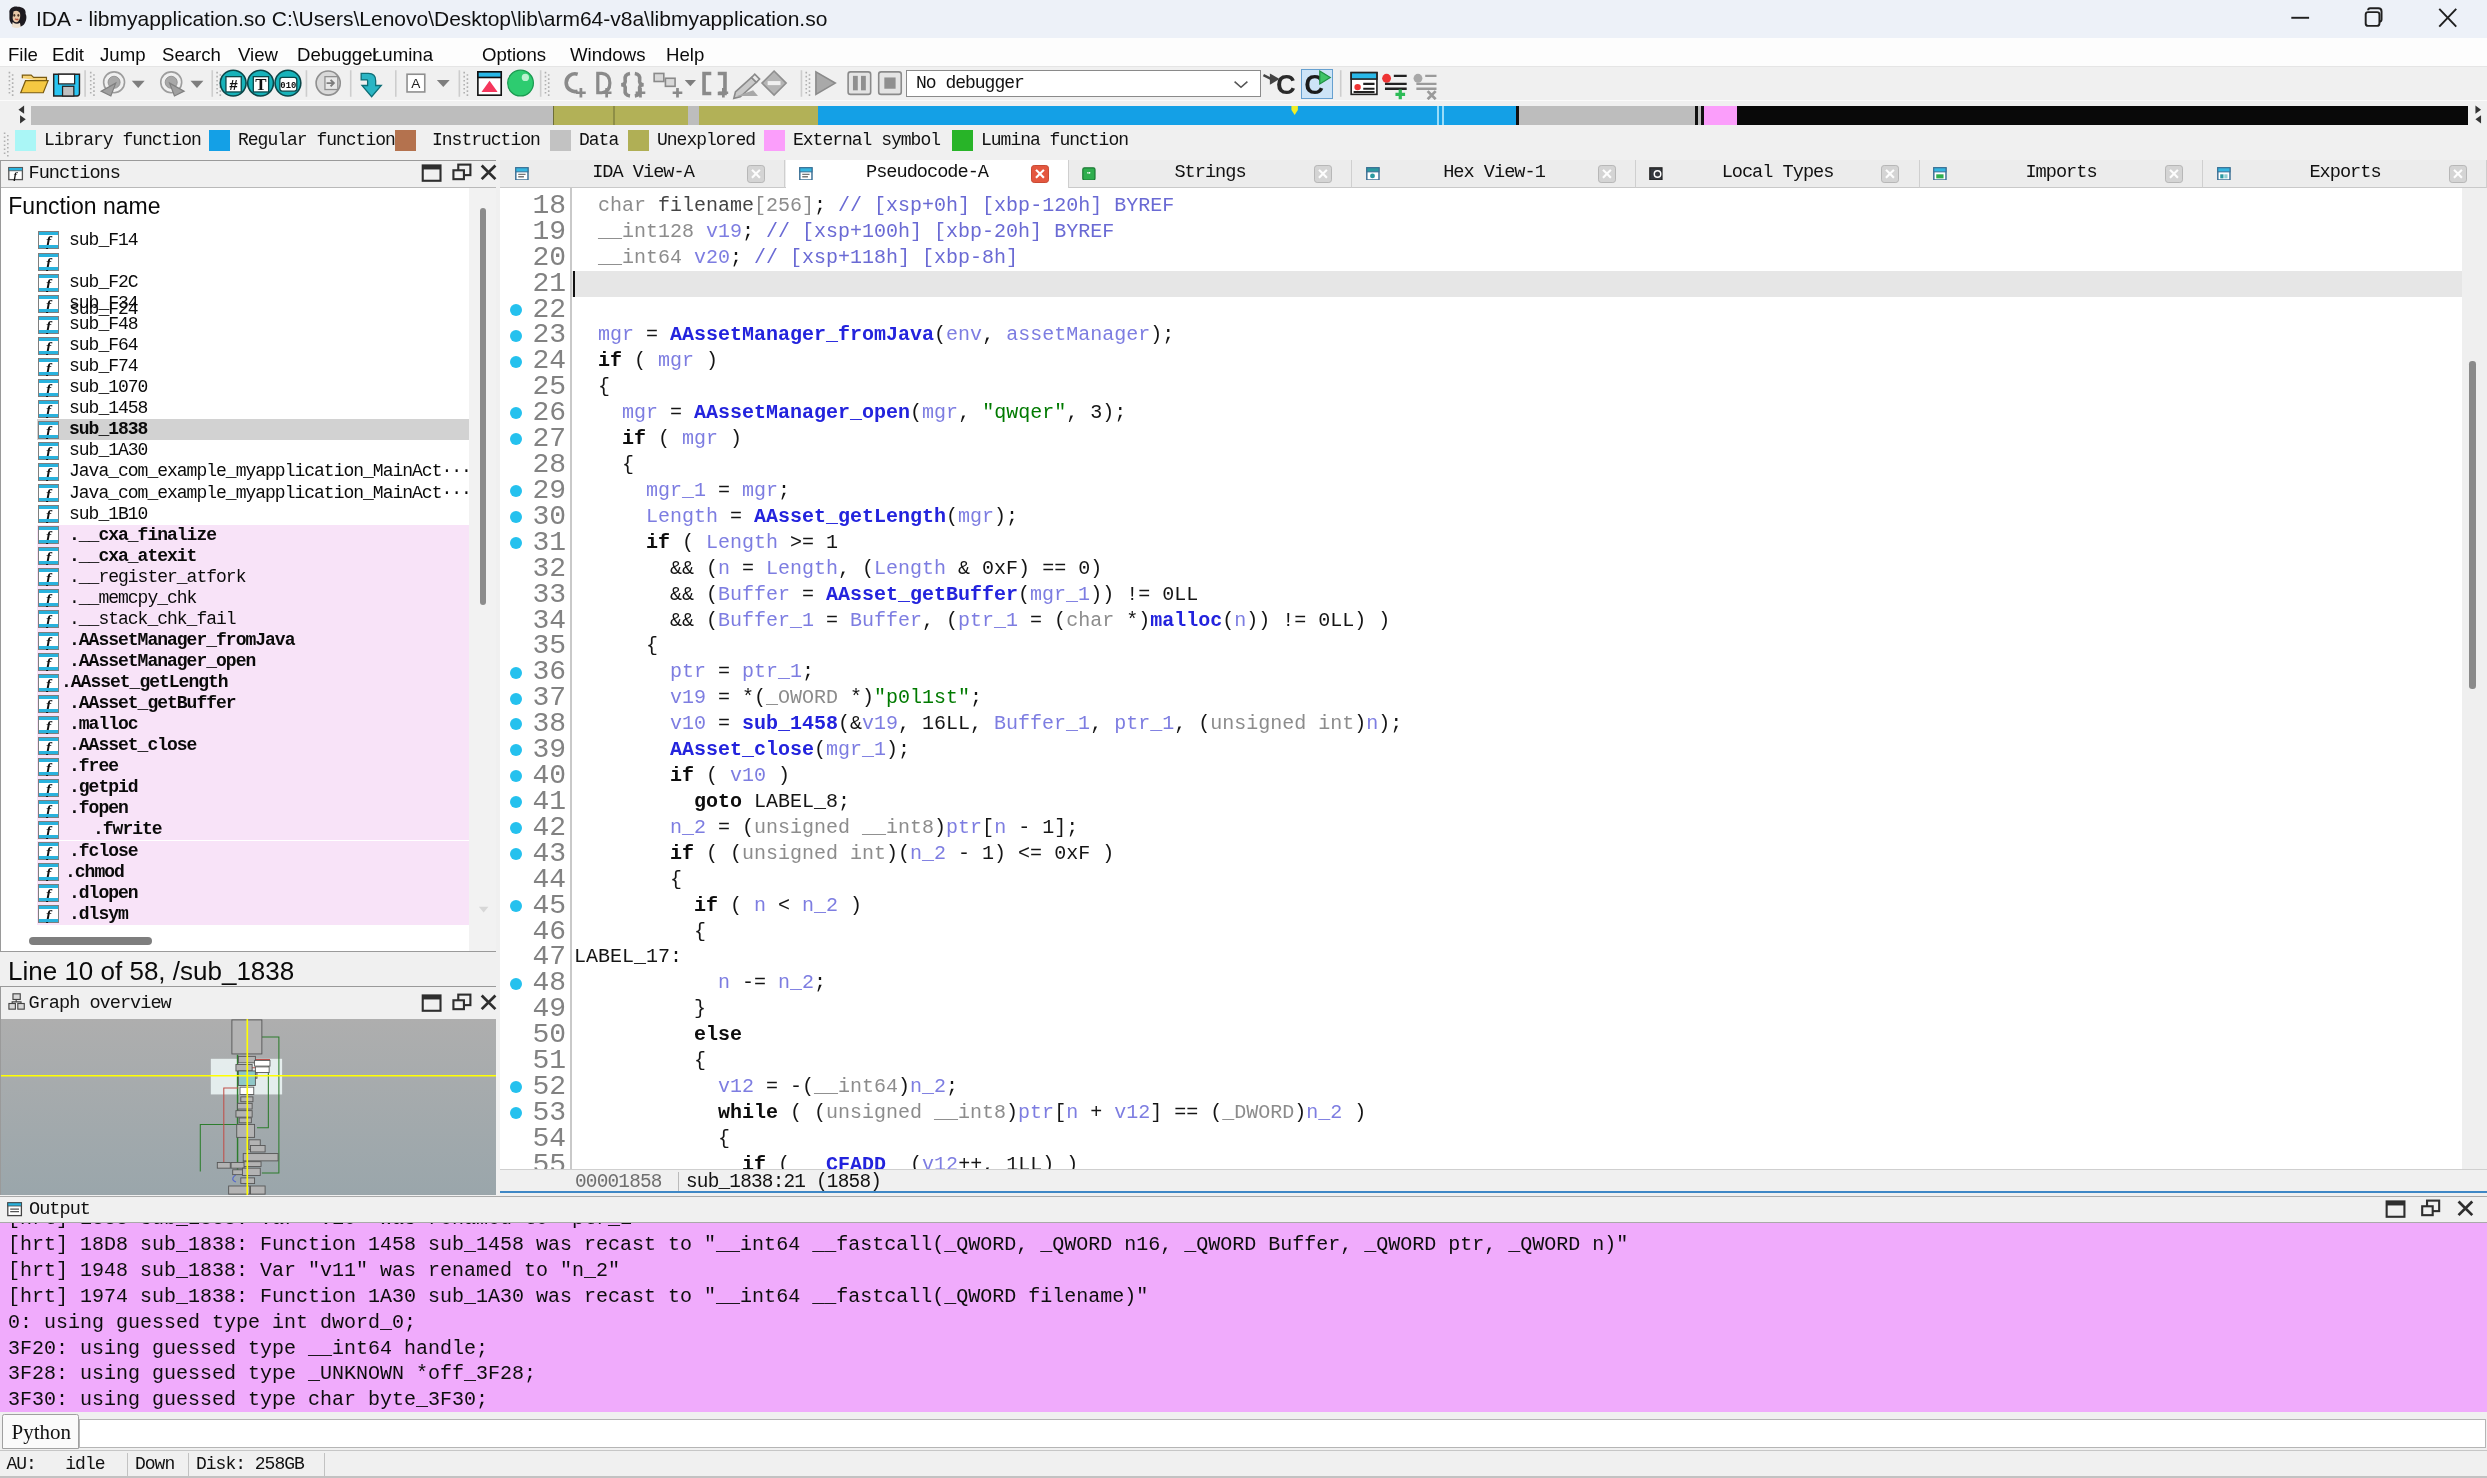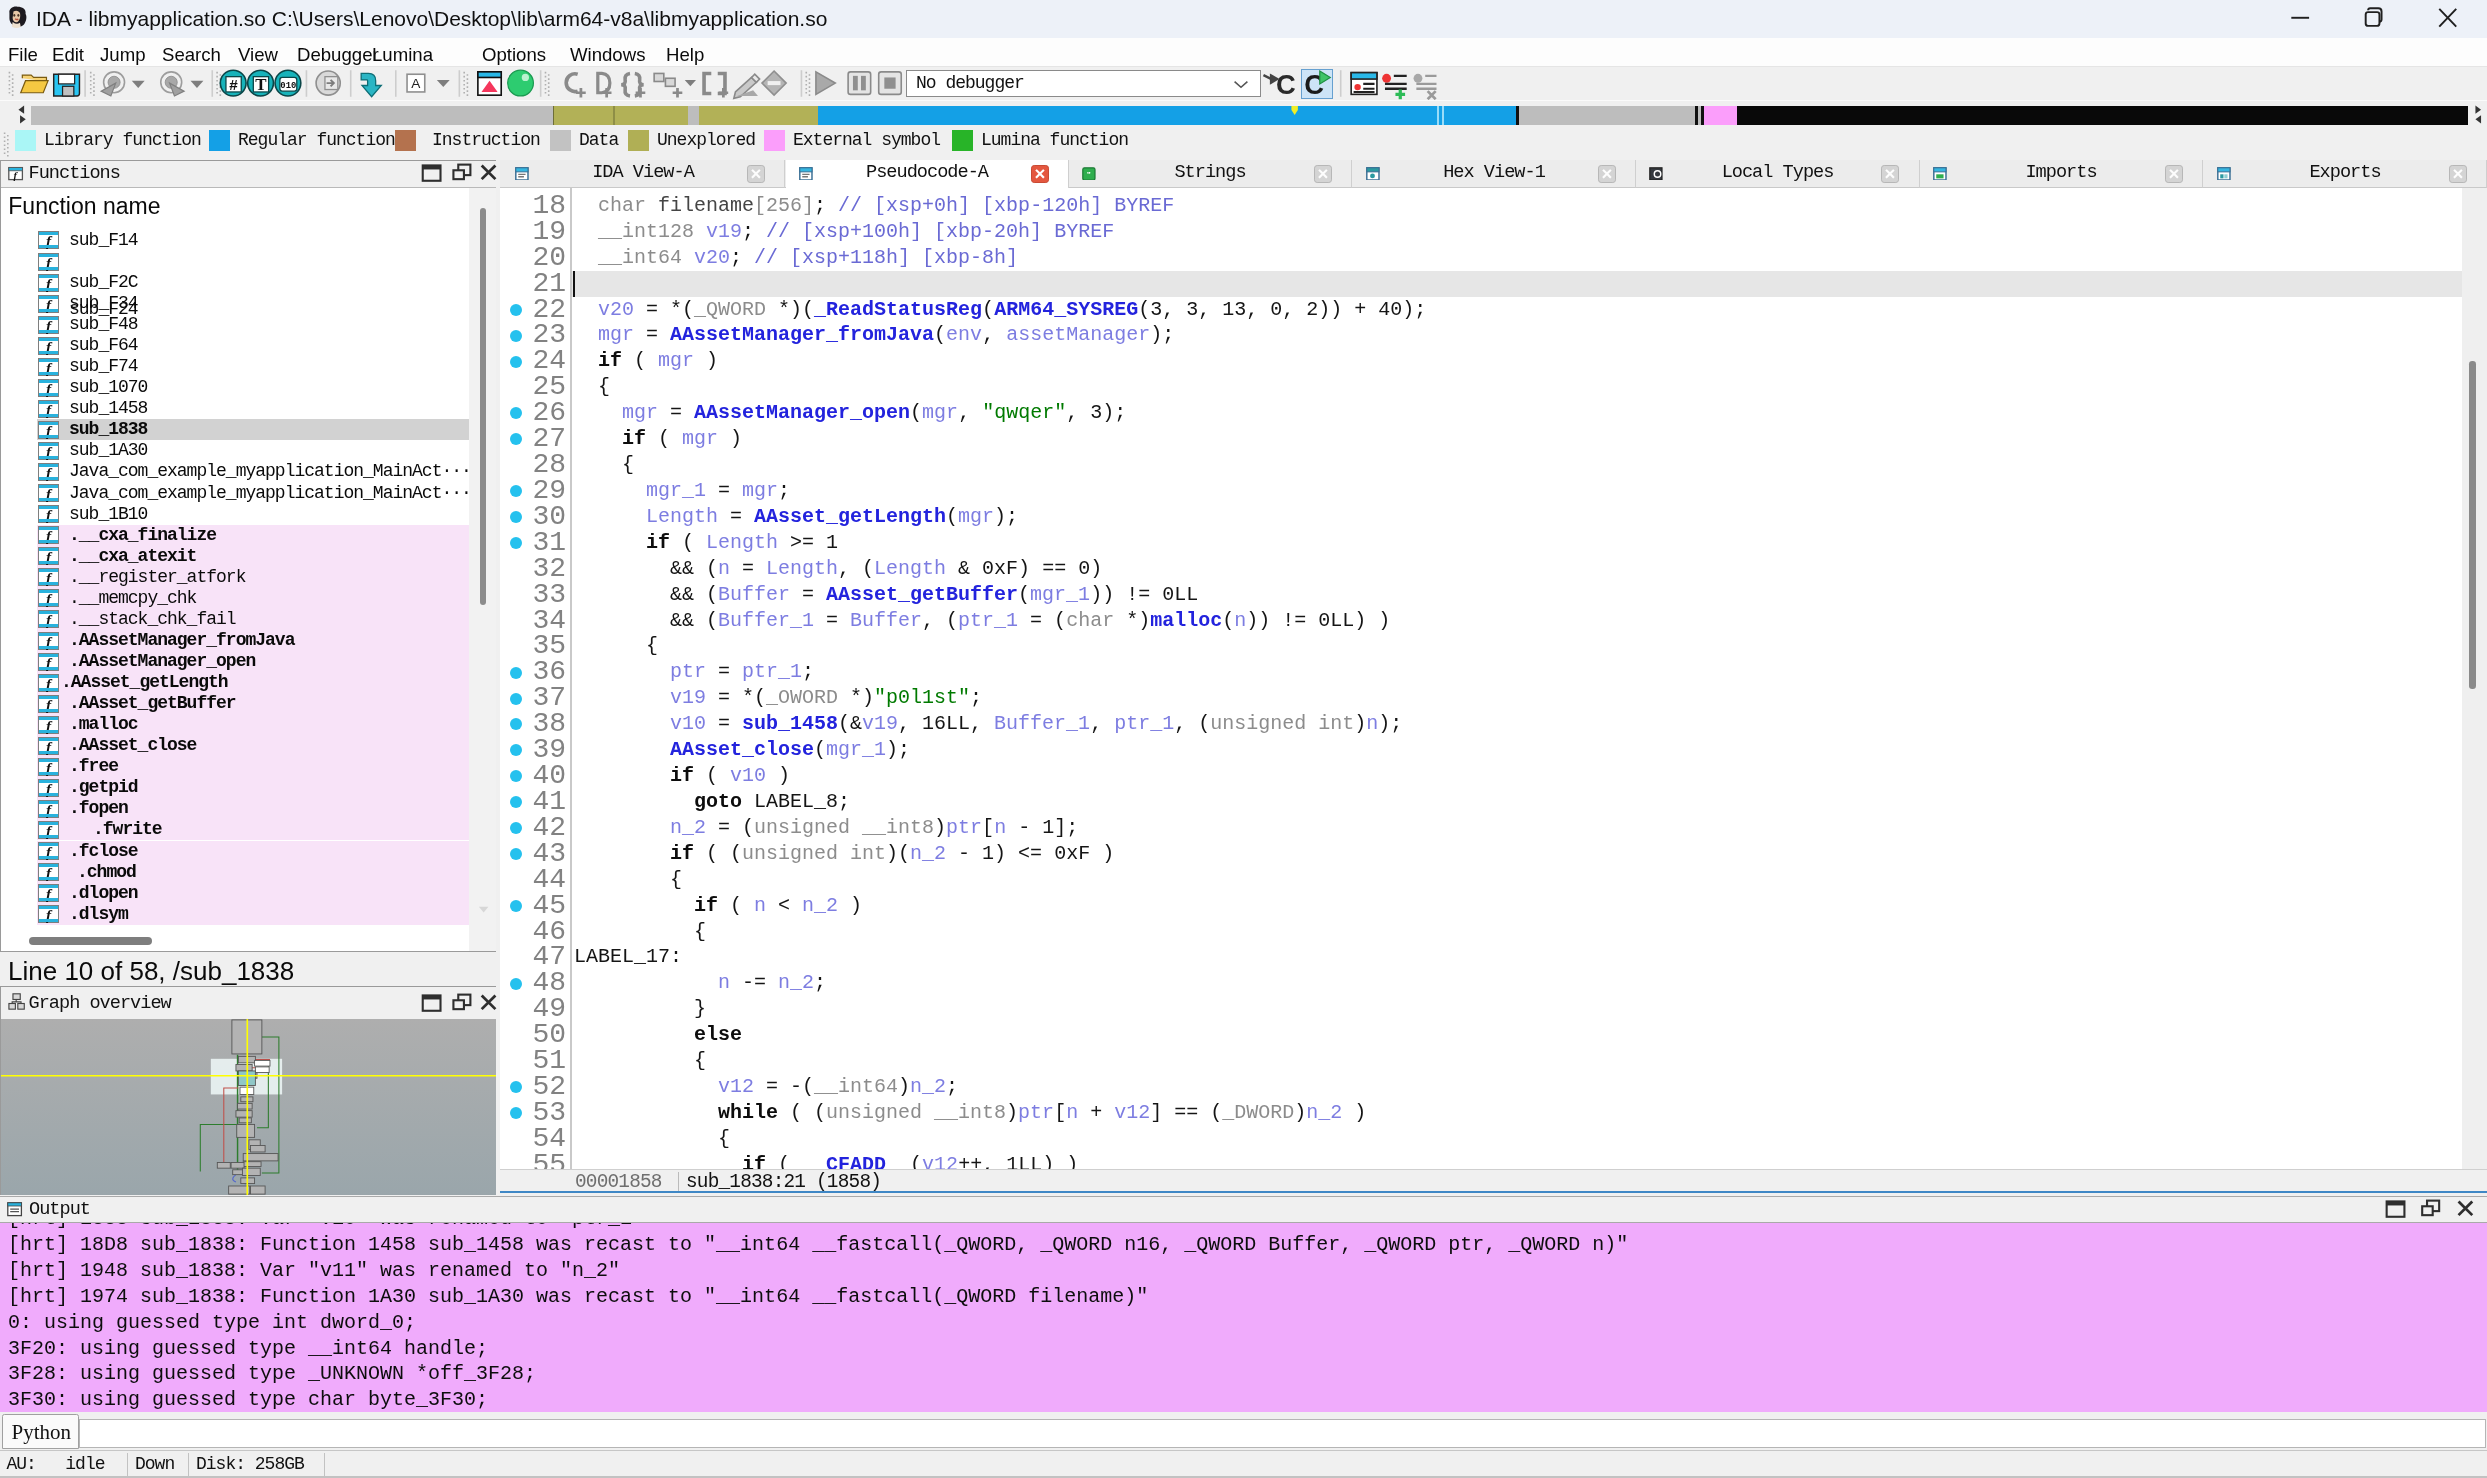--- a/index.html
+++ b/index.html
@@ -409,21 +409,21 @@
       <div class="fglyph">f</div>
     </div>
 <div class="frow" style="top:658px;background:#f8e3f8;font-weight:bold;"><span style="padding-left:16px;margin-left:40px;">.fwrite</span></div>
 <div class="ficon" style="top:660px;">
       <div class="fglyph">f</div>
     </div>
 <div class="frow" style="top:680px;background:#f8e3f8;font-weight:bold;"><span style="padding-left:32px;">.fclose</span></div>
 <div class="ficon" style="top:681px;">
       <div class="fglyph">f</div>
     </div>
-<div class="frow" style="top:701px;background:#f8e3f8;font-weight:bold;"><span style="padding-left:40px;">.chmod</span></div>
+<div class="frow" style="top:701px;background:#f8e3f8;font-weight:bold;"><span style="padding-left:28px;">.chmod</span></div>
 <div class="ficon" style="top:702px;">
       <div class="fglyph">f</div>
     </div>
 <div class="frow" style="top:722px;background:#f8e3f8;font-weight:bold;"><span style="padding-left:32px;">.dlopen</span></div>
 <div class="ficon" style="top:723px;">
       <div class="fglyph">f</div>
     </div>
 <div class="frow" style="top:743px;background:#f8e3f8;font-weight:bold;"><span style="padding-left:32px;">.dlsym</span></div>
 <div class="ficon" style="top:744px;">
       <div class="fglyph">f</div>
@@ -573,21 +573,20 @@
 <div class="abs" style="left:73px;top:83px;width:2.4px;height:26px;background:#111;"></div>
 <div class="abs" style="left:70px;top:0;width:1.6px;height:981px;background:#c9c9c9;"></div>
 <div class="num" style="left:16px;top:4.9px;">18</div>
 <div class="cl" style="left:74px;top:4.9px;">  <span class="t">char</span> <span class="n">filename</span><span class="t">[256]</span>; <span class="c">// [xsp+0h] [xbp-120h] BYREF</span></div>
 <div class="num" style="left:16px;top:31px;">19</div>
 <div class="cl" style="left:74px;top:31px;">  <span class="t">__int128</span> <span class="v">v19</span>; <span class="c">// [xsp+100h] [xbp-20h] BYREF</span></div>
 <div class="num" style="left:16px;top:57px;">20</div>
 <div class="cl" style="left:74px;top:57px;">  <span class="t">__int64</span> <span class="v">v20</span>; <span class="c">// [xsp+118h] [xbp-8h]</span></div>
 <div class="num" style="left:16px;top:83px;">21</div>
 <div class="num" style="left:16px;top:109px;">22</div>
-<div class="cl" style="left:74px;top:109px;">  <span class="v">v20</span> = *(<span class="t">_QWORD</span> *)(<span class="f">_ReadStatusReg</span>(<span class="f">ARM64_SYSREG</span>(3, 3, 13, 0, 2)) + 40);</div>
 <div class="dot" style="left:9.7px;top:116px;"></div>
 <div class="num" style="left:16px;top:134px;">23</div>
 <div class="cl" style="left:74px;top:134px;">  <span class="v">mgr</span> = <span class="f">AAssetManager_fromJava</span>(<span class="v">env</span>, <span class="v">assetManager</span>);</div>
 <div class="dot" style="left:9.7px;top:142px;"></div>
 <div class="num" style="left:16px;top:160px;">24</div>
 <div class="cl" style="left:74px;top:160px;">  <span class="k">if</span> ( <span class="v">mgr</span> )</div>
 <div class="dot" style="left:9.7px;top:168px;"></div>
 <div class="num" style="left:16px;top:186px;">25</div>
 <div class="cl" style="left:74px;top:186px;">  {</div>
 <div class="num" style="left:16px;top:212px;">26</div>

